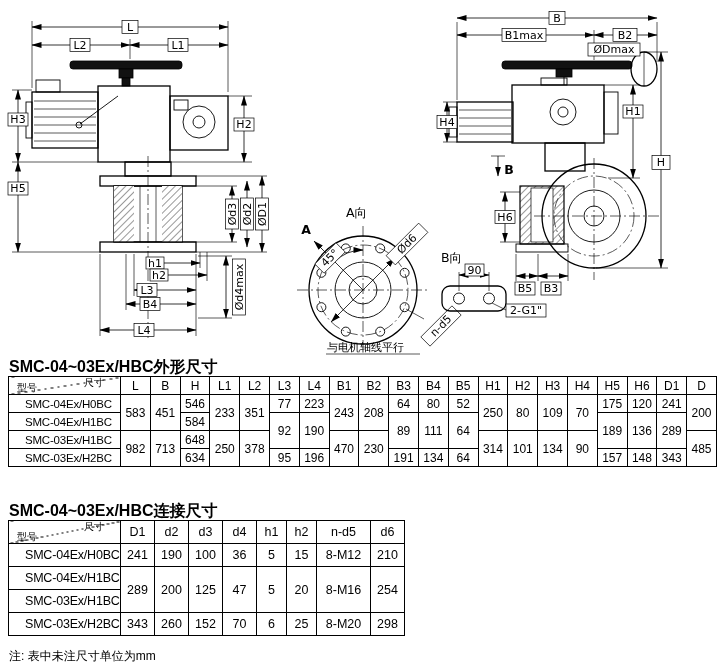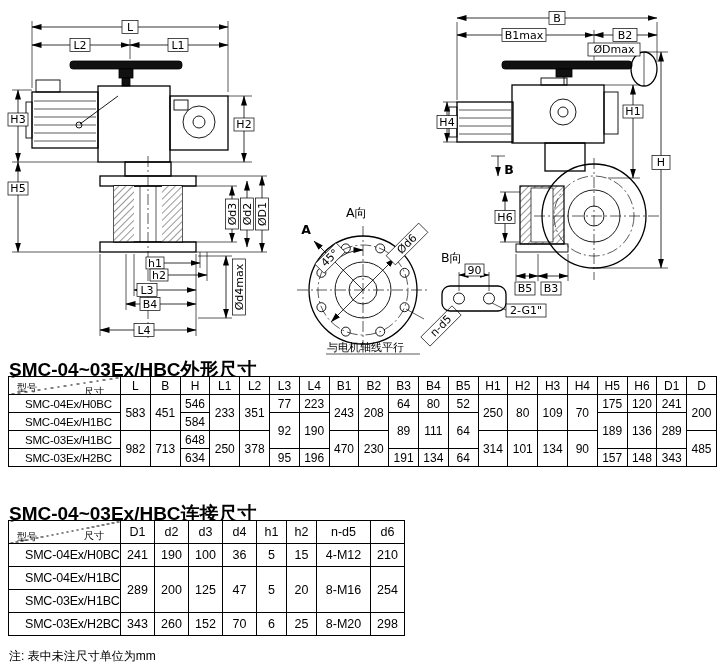--- a/index.html
+++ b/index.html
@@ -11,34 +11,34 @@
   .ol2{fill:none;stroke:#000;stroke-width:0.9;}
   .thin{fill:none;stroke:#000;stroke-width:0.65;}
   .dim{fill:none;stroke:#000;stroke-width:0.8;}
   .cl{fill:none;stroke:#000;stroke-width:0.65;stroke-dasharray:11 3 2 3;}
   .dark{fill:#111;stroke:#000;stroke-width:0.8;}
   .lb{fill:#fff;stroke:#000;stroke-width:0.7;}
   text.t{font-size:11px;fill:#000;text-anchor:middle;font-family:"DejaVu Sans",sans-serif;}
   text.tc{font-size:12.5px;fill:#000;text-anchor:start;font-family:"DejaVu Sans",sans-serif;}
   text.tA{font-size:12.5px;font-weight:bold;fill:#000;text-anchor:middle;font-family:"DejaVu Sans",sans-serif;}
   
-  .sec-title{position:absolute;left:9px;font-size:19px;font-weight:700;white-space:nowrap;}
+  .sec-title{position:absolute;left:9px;font-size:16px;font-weight:700;white-space:nowrap;}
   #t-outline-title{top:357px;}
   #t-connect-title{top:501px;}
   #note{position:absolute;left:9px;top:648px;font-size:12px;white-space:nowrap;}
   
   table{position:absolute;left:8px;border-collapse:collapse;table-layout:fixed;background:#fff;}
   td{border:1px solid #000;text-align:center;font-size:12px;padding:0;white-space:nowrap;overflow:hidden;height:17px;}
   #outline-table{top:376px;width:708px;}
   #connect-table{top:520px;width:396px;}
   #connect-table td{height:22px;font-size:12.5px;}
   td.model{text-align:left;padding-left:16px;font-size:11.5px;letter-spacing:-0.2px;}
   td.corner{position:relative;
     background:linear-gradient(to bottom right,#fff 49.4%,#000 49.4%,#000 50.6%,#fff 50.6%);}
-  td.corner span{position:absolute;font-size:10px;line-height:1;margin-top:9px;}
+  td.corner span{position:absolute;font-size:10px;line-height:1;}
   td.corner .cn-dim{top:1px;right:16px;}
   td.corner .cn-model{bottom:1px;left:8px;}
 </style>
 </head>
 <body>
 
 <div id="stage">
 
 <svg id="draw" width="723" height="358" viewBox="0 0 723 358">
   <defs>
@@ -462,21 +462,21 @@
     <td>d6</td>
   </tr>
   <tr>
     <td class="model">SMC-04Ex/H0BC</td>
     <td>241</td>
     <td>190</td>
     <td>100</td>
     <td>36</td>
     <td>5</td>
     <td>15</td>
-    <td>4-M12</td>
+    <td>8-M12</td>
     <td>210</td>
   </tr>
   <tr>
     <td class="model">SMC-04Ex/H1BC</td>
     <td rowspan="2">289</td>
     <td rowspan="2">200</td>
     <td rowspan="2">125</td>
     <td rowspan="2">47</td>
     <td rowspan="2">5</td>
     <td rowspan="2">20</td>

